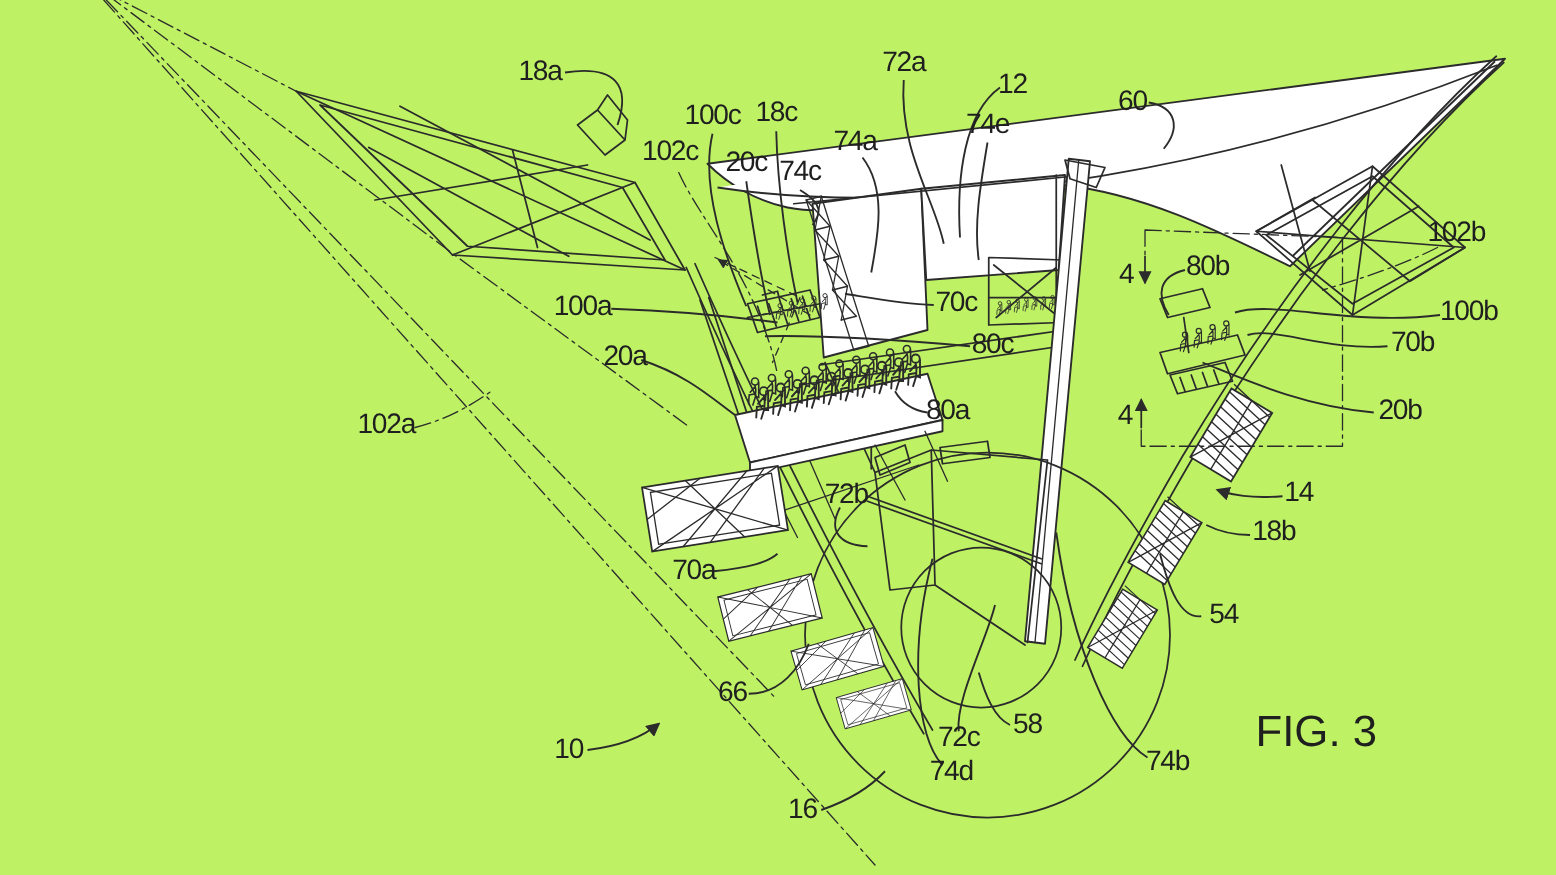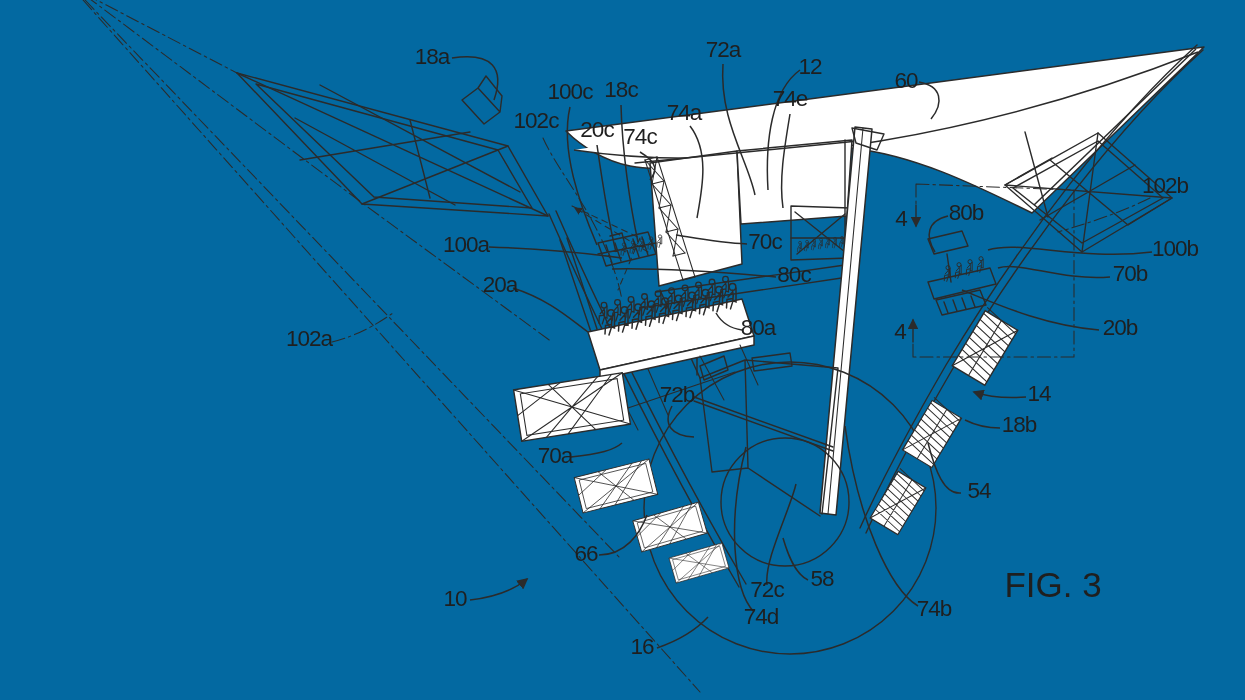--- a/index.html
+++ b/index.html
@@ -1,16 +1,16 @@
 <!DOCTYPE html>
 <html><head>
 <meta charset="utf-8">
 <style>
   html,body{margin:0;padding:0;background:#fff;}
-  #stage{position:relative;width:1245px;height:700px;background:#0369a1;overflow:hidden;
+  #stage{position:relative;width:1245px;height:700px;background:#bef264;overflow:hidden;
          font-family:"Liberation Sans",sans-serif;}
   svg{display:block;}
   svg *{vector-effect:none;}
   .ln path,.ln line,.ln circle,.ln rect,.ln polyline,.ln ellipse{fill:none;stroke:#2b2b2b;stroke-width:1.4;stroke-linecap:round;stroke-linejoin:round;}
   .wt path,.wt rect{fill:#ffffff;stroke:#2b2b2b;stroke-width:1.5;stroke-linejoin:round;}
   .thin path,.thin line{stroke-width:1.05;}
   .dd path,.dd line{stroke-dasharray:13 4 2.5 4;}
   .dsh path,.dsh line{stroke-dasharray:6 5;}
   .lead path{fill:none;stroke:#2b2b2b;stroke-width:1.5;}
   .lbl{font-family:"Liberation Sans",sans-serif;font-size:22.5px;letter-spacing:-1px;fill:#1f1f1f;}

